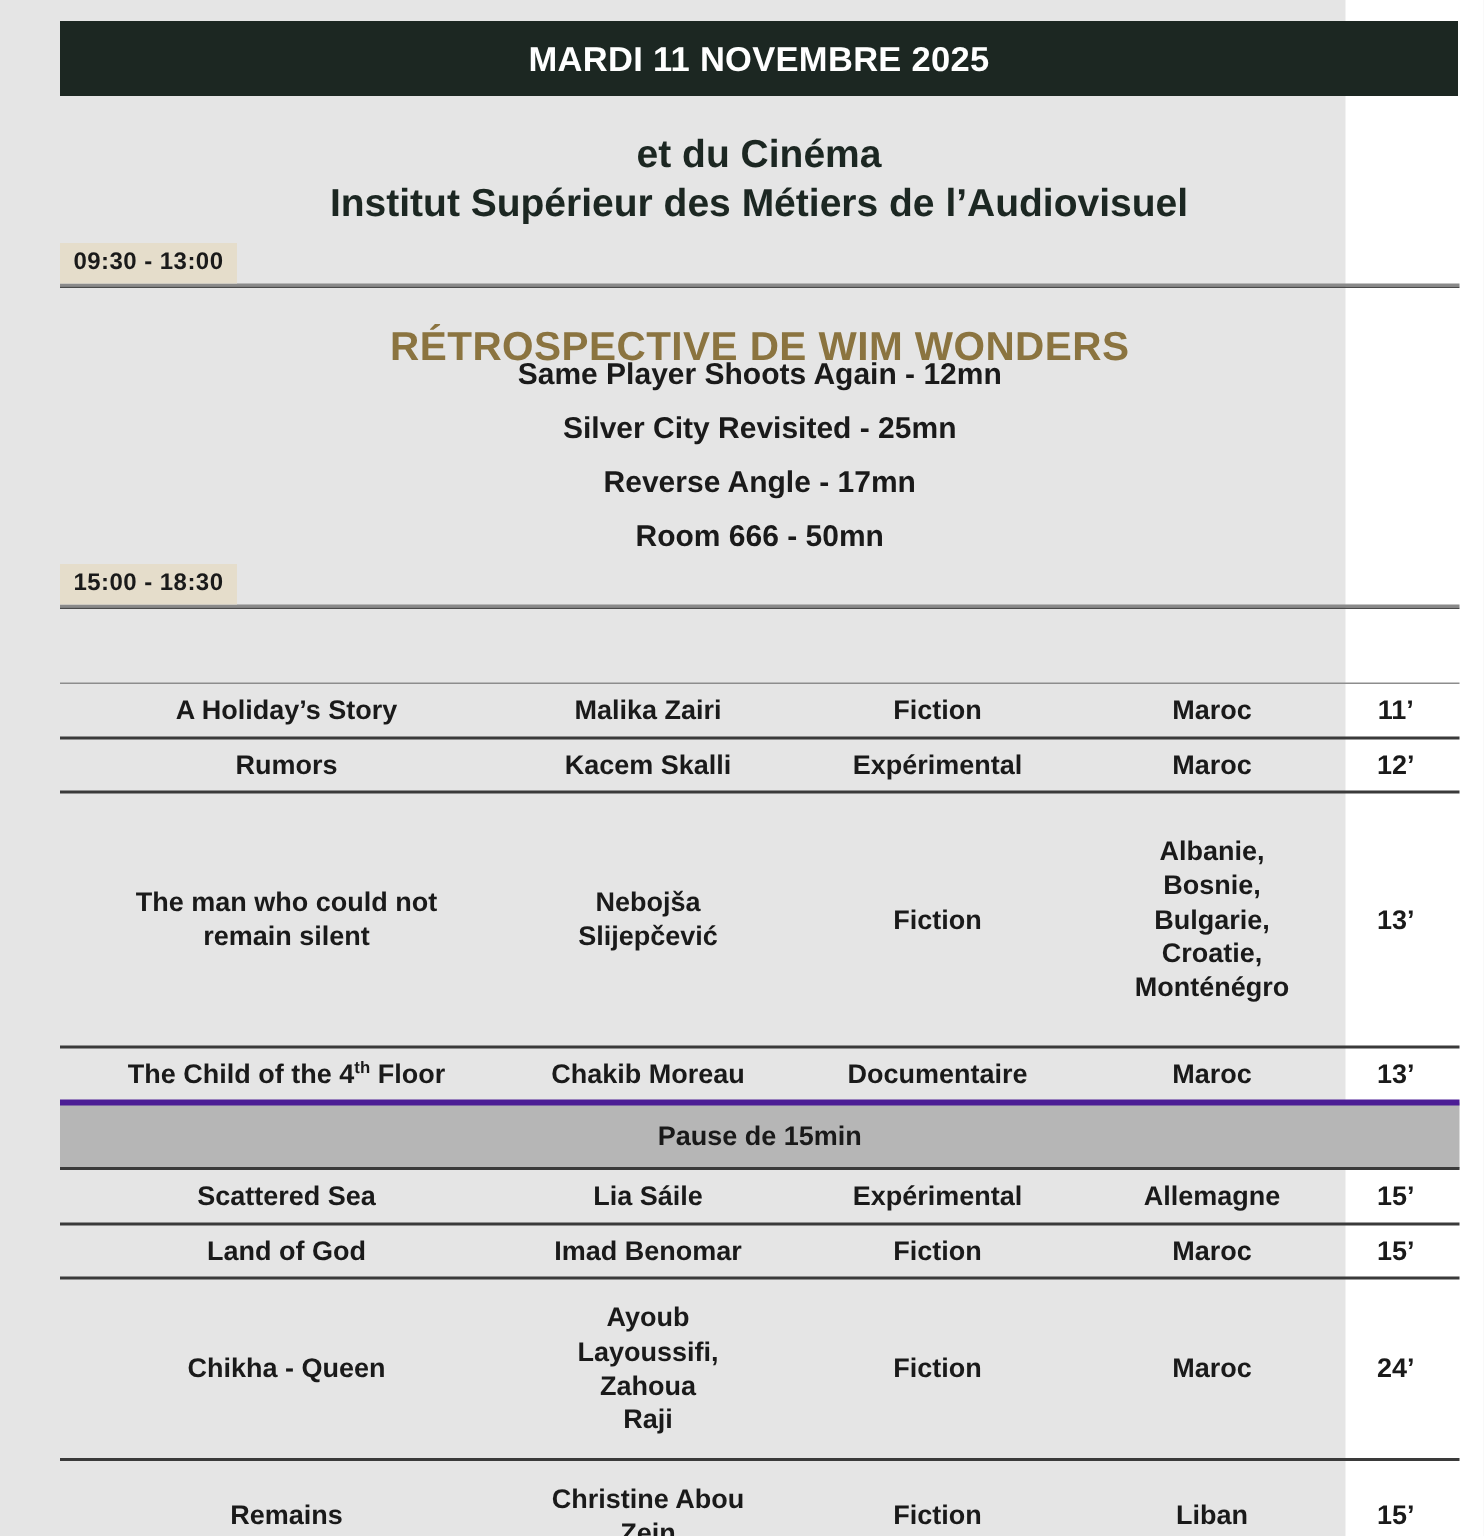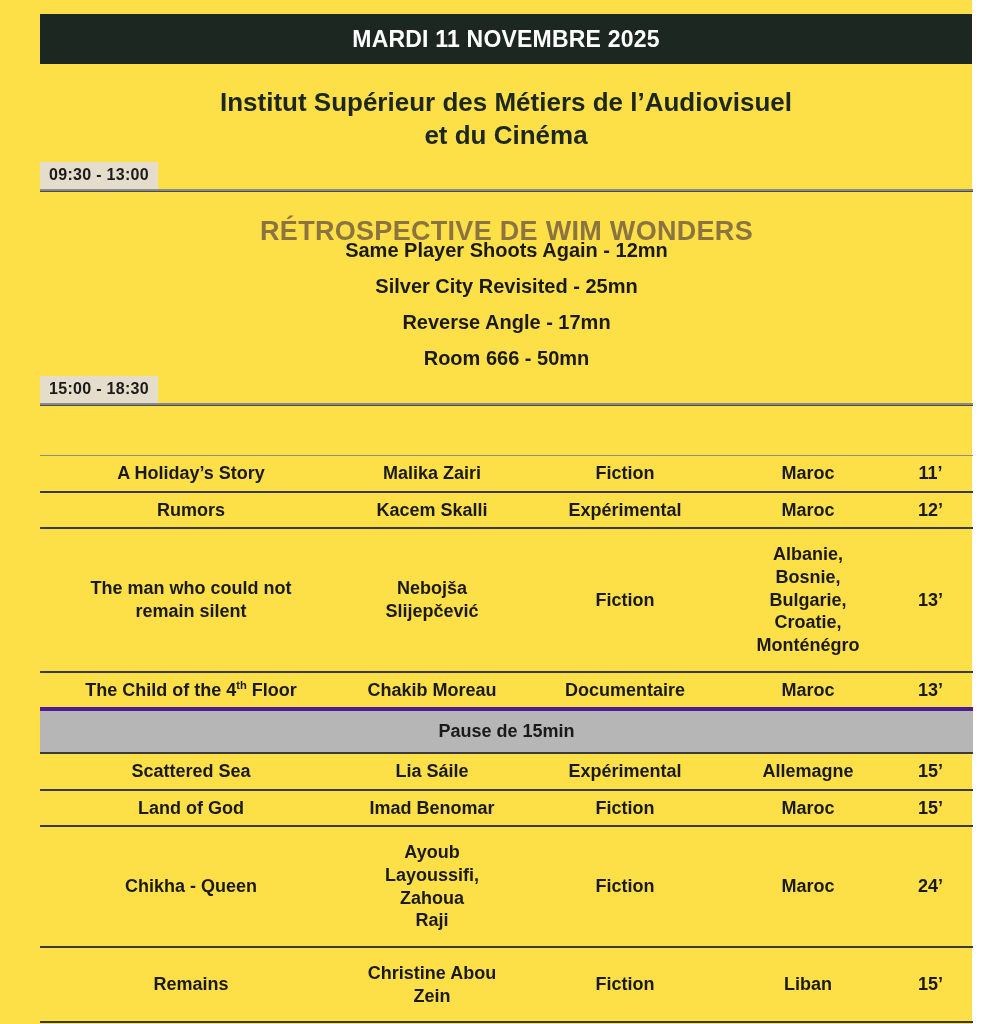--- a/index.html
+++ b/index.html
@@ -9,23 +9,23 @@
   }
   body {
     width: 989px;
     height: 1024px;
     font-family: "Liberation Sans", sans-serif;
     color: #1a1a1a;
     overflow: hidden;
   }
   .page {
     position: relative;
-    width: 972px;
+    width: 897px;
     height: 1024px;
-    background: #fde047;
+    background: #e5e5e5;
   }
 
   
   .date-bar {
     position: absolute;
     left: 40px;
     top: 14px;
     width: 932px;
     height: 50px;
     background: #1c2722;
@@ -148,22 +148,22 @@
 </head>
 <body>
 
 <div class="page">
 
   <div class="date-bar">
     <div class="date-bar-text">MARDI 11 NOVEMBRE 2025</div>
   </div>
 
   <div class="venue">
+    <div>et du Cinéma</div>
     <div>Institut Supérieur des Métiers de l’Audiovisuel</div>
-    <div>et du Cinéma</div>
   </div>
 
   <div class="time-block" style="top:162px;">
     <span class="time-badge">09:30 - 13:00</span>
     <div class="time-rule"></div>
   </div>
 
   <div class="section-heading" style="top:200px;">RÉTROSPECTIVE DE WIM WONDERS</div>
 
   <div class="film-list" style="top:240px;">
@@ -203,21 +203,21 @@
         <td>Expérimental</td>
         <td>Maroc</td>
         <td>12’</td>
       </tr>
 
 
       <tr>
         <td style="padding:14px 22px;">The man who could not remain silent</td>
         <td style="padding:14px 14px;">Nebojša Slijepčević</td>
         <td>Fiction</td>
-        <td style="padding:14px 12px;">Albanie, Bosnie, Bulgarie, Croatie, Monténégro</td>
+        <td style="padding:27px 12px;">Albanie, Bosnie, Bulgarie, Croatie, Monténégro</td>
         <td>13’</td>
       </tr>
 
       <tr>
         <td><span>The Child of the 4</span><sup>th</sup><span> Floor</span></td>
         <td>Chakib Moreau</td>
         <td>Documentaire</td>
         <td>Maroc</td>
         <td>13’</td>
       </tr>

